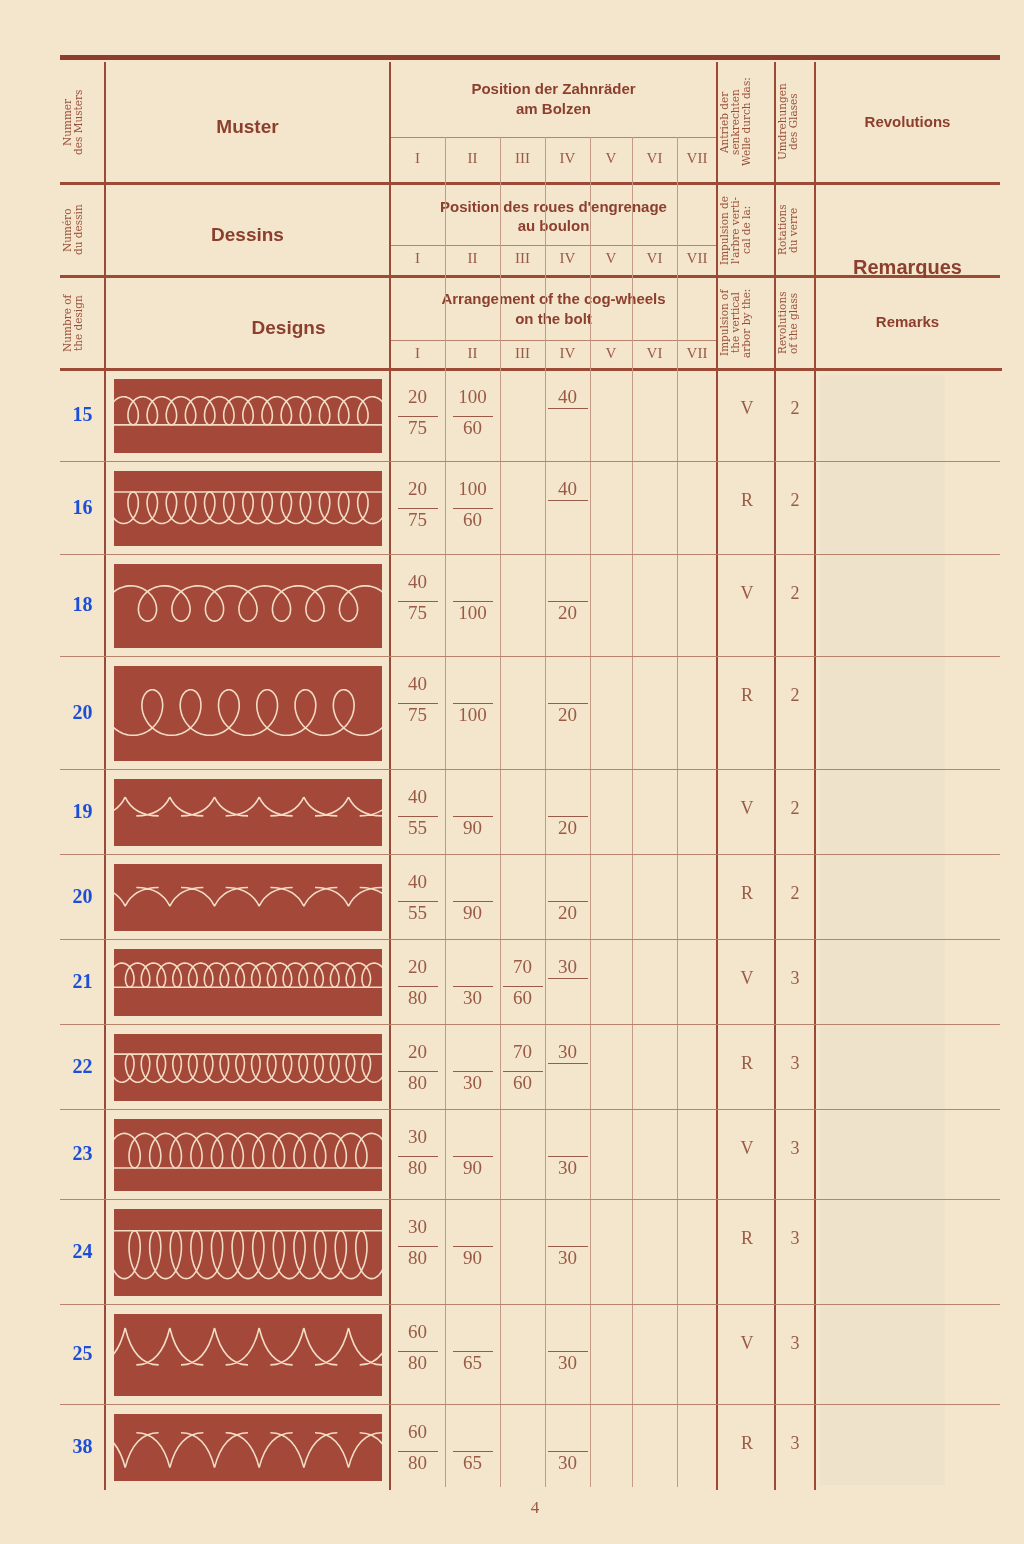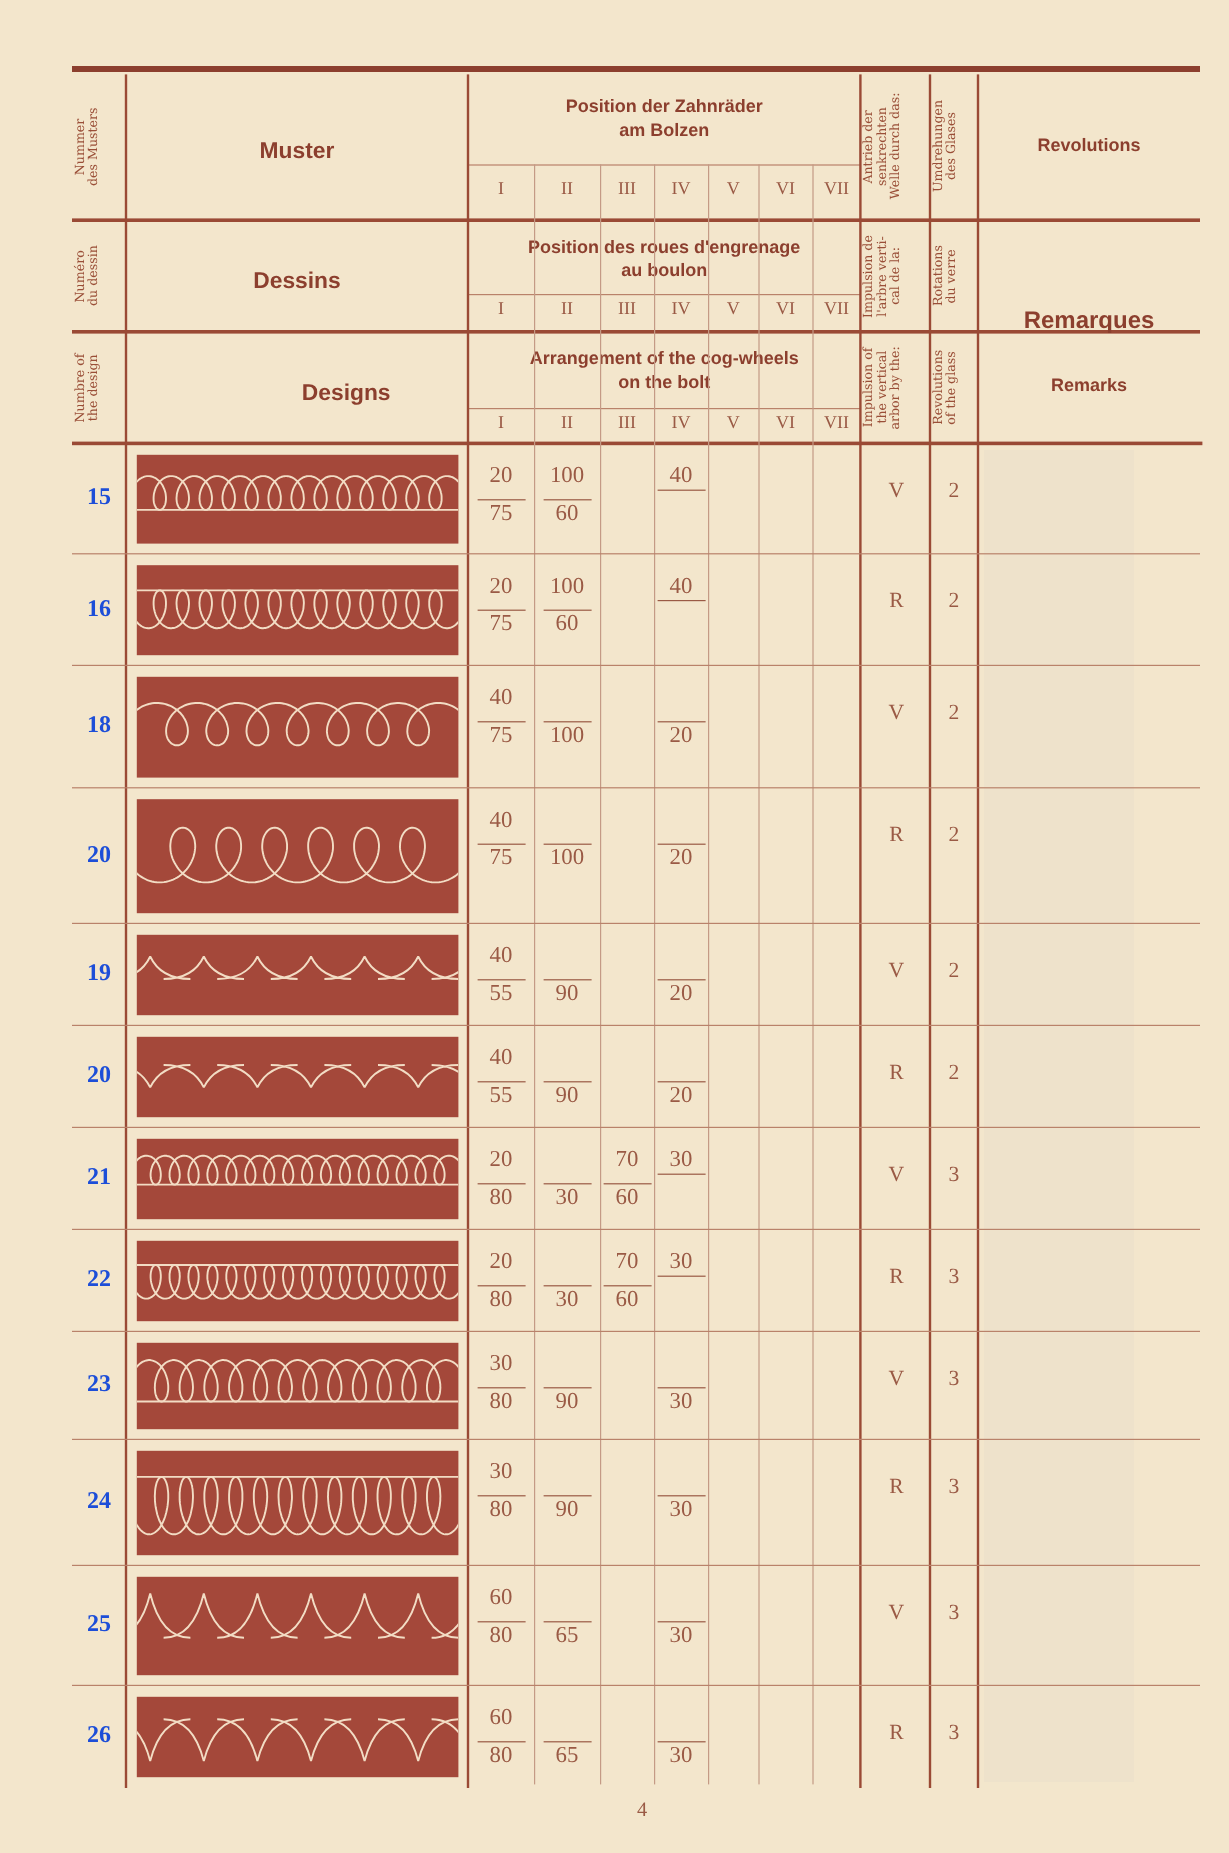--- a/index.html
+++ b/index.html
@@ -328,21 +328,21 @@
       </div>
       <div class="val" style="left: 397.5px; width: 40px; top: 1321px;">60</div>
       <div class="val ov" style="left: 397.5px; width: 40px; top: 1351px;">80</div>
       <div class="val ov" style="left: 452.5px; width: 40px; top: 1351px;">65</div>
       <div class="val ov" style="left: 547.5px; width: 40px; top: 1351px;">30</div>
       <div class="vr" style="left: 722px; width: 50px; top: 1333px;">V</div>
       <div class="vr" style="left: 778px; width: 34px; top: 1333px;">3</div>
       <div style="position: absolute; left: 818px; top: 1309px; width: 180px; height: 92px;"></div>
     </div>
     <div>
-      <div class="rownum" style="top: 1434.5px;">26</div>
+      <div class="rownum" style="top: 1434.5px;">38</div>
       <div class="design" style="left: 114px; top: 1414px; width: 268px; height: 67px;">
         <svg width="268" height="67" xmlns="http://www.w3.org/2000/svg">
           <path d="M-22.333333333333332,18.76 Q2.2333333333333343,18.76 11.166666666666668,53.60000000000001 M11.166666666666668,53.60000000000001 Q20.099999999999998,18.76 44.66666666666667,18.76 M22.333333333333332,18.76 Q46.9,18.76 55.83333333333333,53.60000000000001 M55.83333333333333,53.60000000000001 Q64.76666666666667,18.76 89.33333333333333,18.76 M67,18.76 Q91.56666666666666,18.76 100.5,53.60000000000001 M100.5,53.60000000000001 Q109.43333333333334,18.76 134,18.76 M111.66666666666667,18.76 Q136.23333333333335,18.76 145.16666666666669,53.60000000000001 M145.16666666666669,53.60000000000001 Q154.1,18.76 178.66666666666669,18.76 M156.33333333333331,18.76 Q180.89999999999998,18.76 189.83333333333331,53.60000000000001 M189.83333333333331,53.60000000000001 Q198.76666666666665,18.76 223.33333333333331,18.76 M200.99999999999997,18.76 Q225.56666666666663,18.76 234.49999999999997,53.60000000000001 M234.49999999999997,53.60000000000001 Q243.4333333333333,18.76 268,18.76 M245.66666666666666,18.76 Q270.23333333333335,18.76 279.16666666666663,53.60000000000001 M279.16666666666663,53.60000000000001 Q288.09999999999997,18.76 312.66666666666663,18.76 " stroke="#f2dcc4" stroke-width="1.6" fill="none"></path>
         </svg>
       </div>
       <div class="val" style="left: 397.5px; width: 40px; top: 1421px;">60</div>
       <div class="val ov" style="left: 397.5px; width: 40px; top: 1451px;">80</div>
       <div class="val ov" style="left: 452.5px; width: 40px; top: 1451px;">65</div>
       <div class="val ov" style="left: 547.5px; width: 40px; top: 1451px;">30</div>
       <div class="vr" style="left: 722px; width: 50px; top: 1433px;">R</div>

